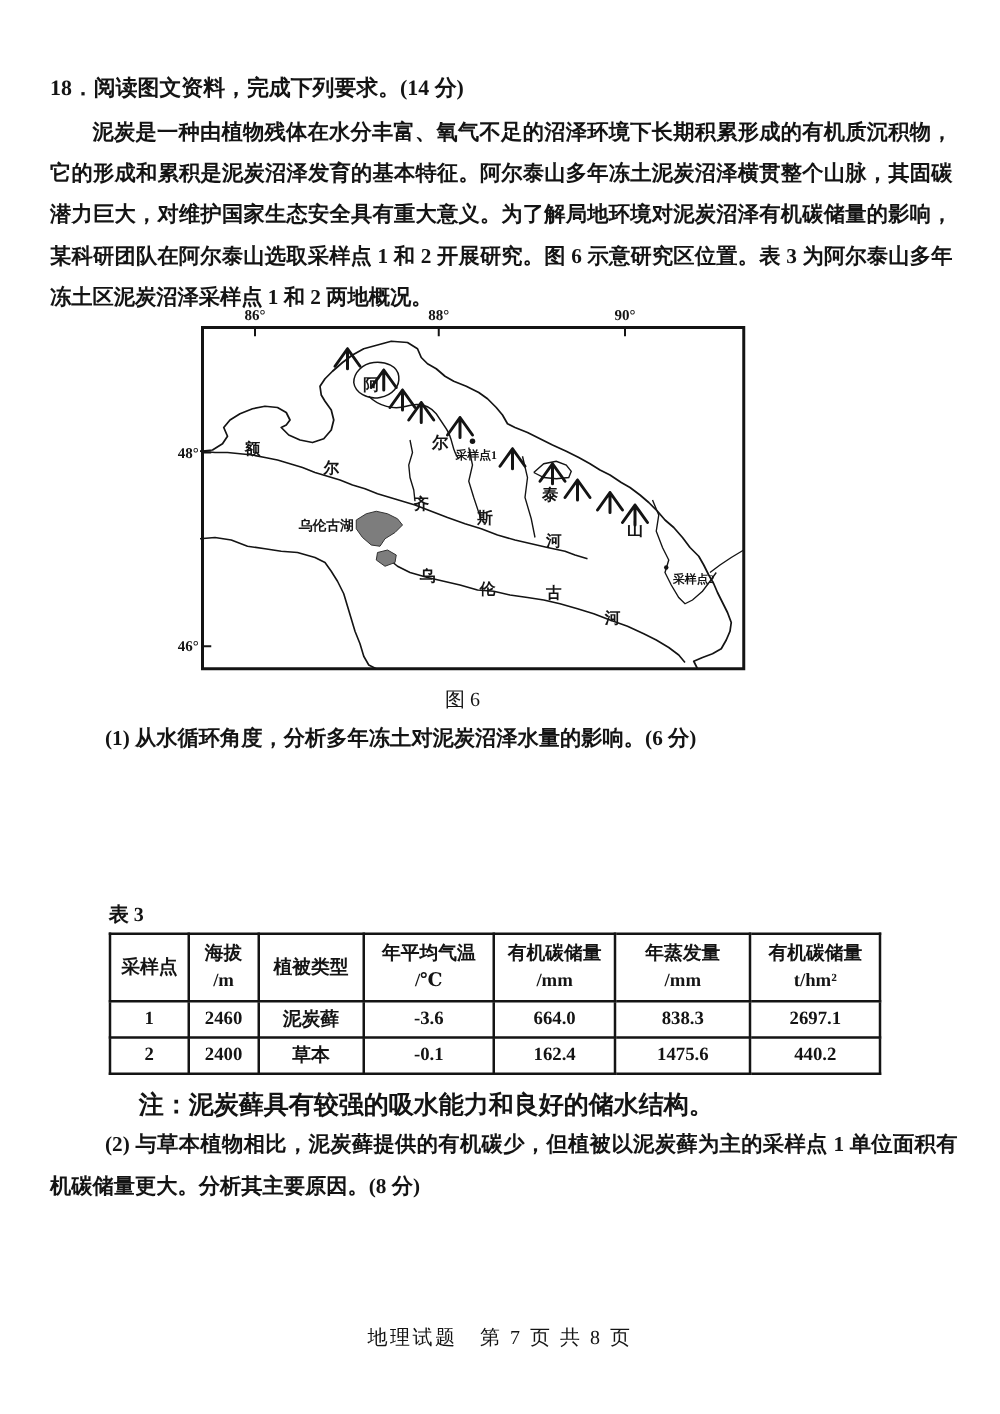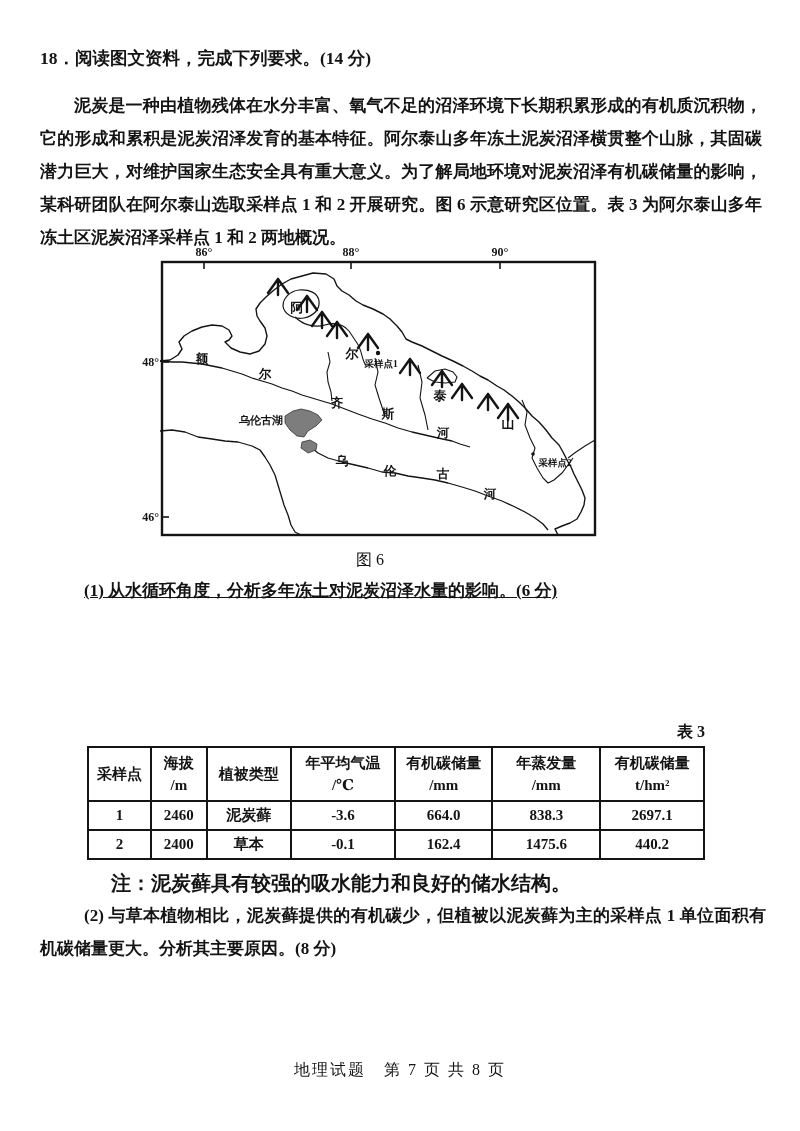--- a/index.html
+++ b/index.html
@@ -2,28 +2,28 @@
 <html><head>
 <meta charset="utf-8">
 <style>
   html,body{margin:0;padding:0;}
   body{
     width:800px;height:1131px;position:relative;background:#ffffff;
     font-family:"Liberation Serif","DejaVu Serif",serif;
     color:#141414;overflow:hidden;
   }
   .abs{position:absolute;}
-  .q-head{left:40px;top:44px;width:726px;font-size:17.5px;font-weight:bold;line-height:28px;}
+  .q-head{left:40px;top:56px;width:726px;font-size:17.5px;font-weight:bold;line-height:28px;}
   .para{
     left:40px;top:89px;width:722px;font-size:17px;font-weight:bold;line-height:33px;
     text-align:justify;text-indent:2em;
   }
-  .q1{left:40px;top:576px;width:722px;font-size:17px;font-weight:bold;line-height:30px;padding-left:44px;box-sizing:border-box;text-decoration:underline;}
+  .q1{left:40px;top:576px;width:722px;font-size:17px;font-weight:bold;line-height:30px;padding-left:44px;box-sizing:border-box;}
   .fig-caption{left:135px;top:550px;width:470px;text-align:center;font-size:16px;font-weight:normal;}
-  .tbl-caption{left:87px;top:722px;width:618px;text-align:right;font-size:16px;font-weight:bold;}
+  .tbl-caption{left:87px;top:722px;width:618px;text-align:left;font-size:16px;font-weight:bold;}
   .note{left:111px;top:870px;width:650px;font-size:20px;font-weight:bold;}
   .q2{
     left:40px;top:899px;width:726px;font-size:17px;font-weight:bold;line-height:33px;
     text-align:justify;text-indent:44px;
   }
   .footer{left:0;top:1060px;width:800px;text-align:center;font-size:16px;font-weight:normal;letter-spacing:2px;}
 
   table.data{
     position:absolute;left:87px;top:746px;width:618px;
     border-collapse:collapse;table-layout:fixed;

